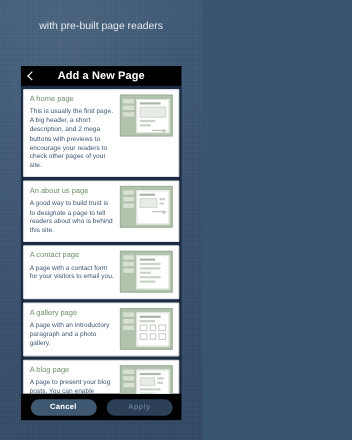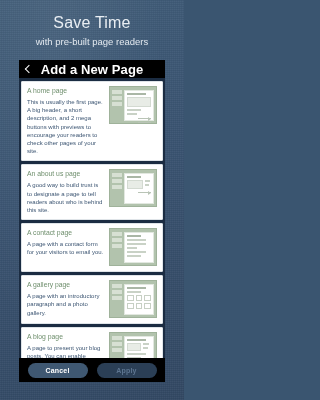--- a/index.html
+++ b/index.html
@@ -92,21 +92,21 @@
     border-bottom: 1.4px solid #ffffff;
     transform: rotate(45deg);
     margin-left: 2px;
   }
   .titlebar-title {
     position: absolute;
     left: 0;
     right: 0;
     text-align: center;
     color: #ffffff;
-    font-size: 13px;
+    font-size: 10px;
     font-weight: 700;
     letter-spacing: 0.1px;
     pointer-events: none;
   }
 
   
   .cardlist {
     flex: 1 1 auto;
     overflow: hidden;
     background: #1b2c42;
@@ -253,21 +253,20 @@
     background: #2b3f56;
     color: #5d7590;
   }
 </style>
 </head>
 <body>
 
 <div id="app">
 
   <div class="hero">
-    <div class="hero-title">Save Time</div>
     <div class="hero-sub">with pre-built page readers</div>
   </div>
 
   <div class="dialog">
 
     <div class="titlebar">
       <div class="back-btn">
         <span class="chev"></span>
       </div>
       <div class="titlebar-title">Add a New Page</div>

